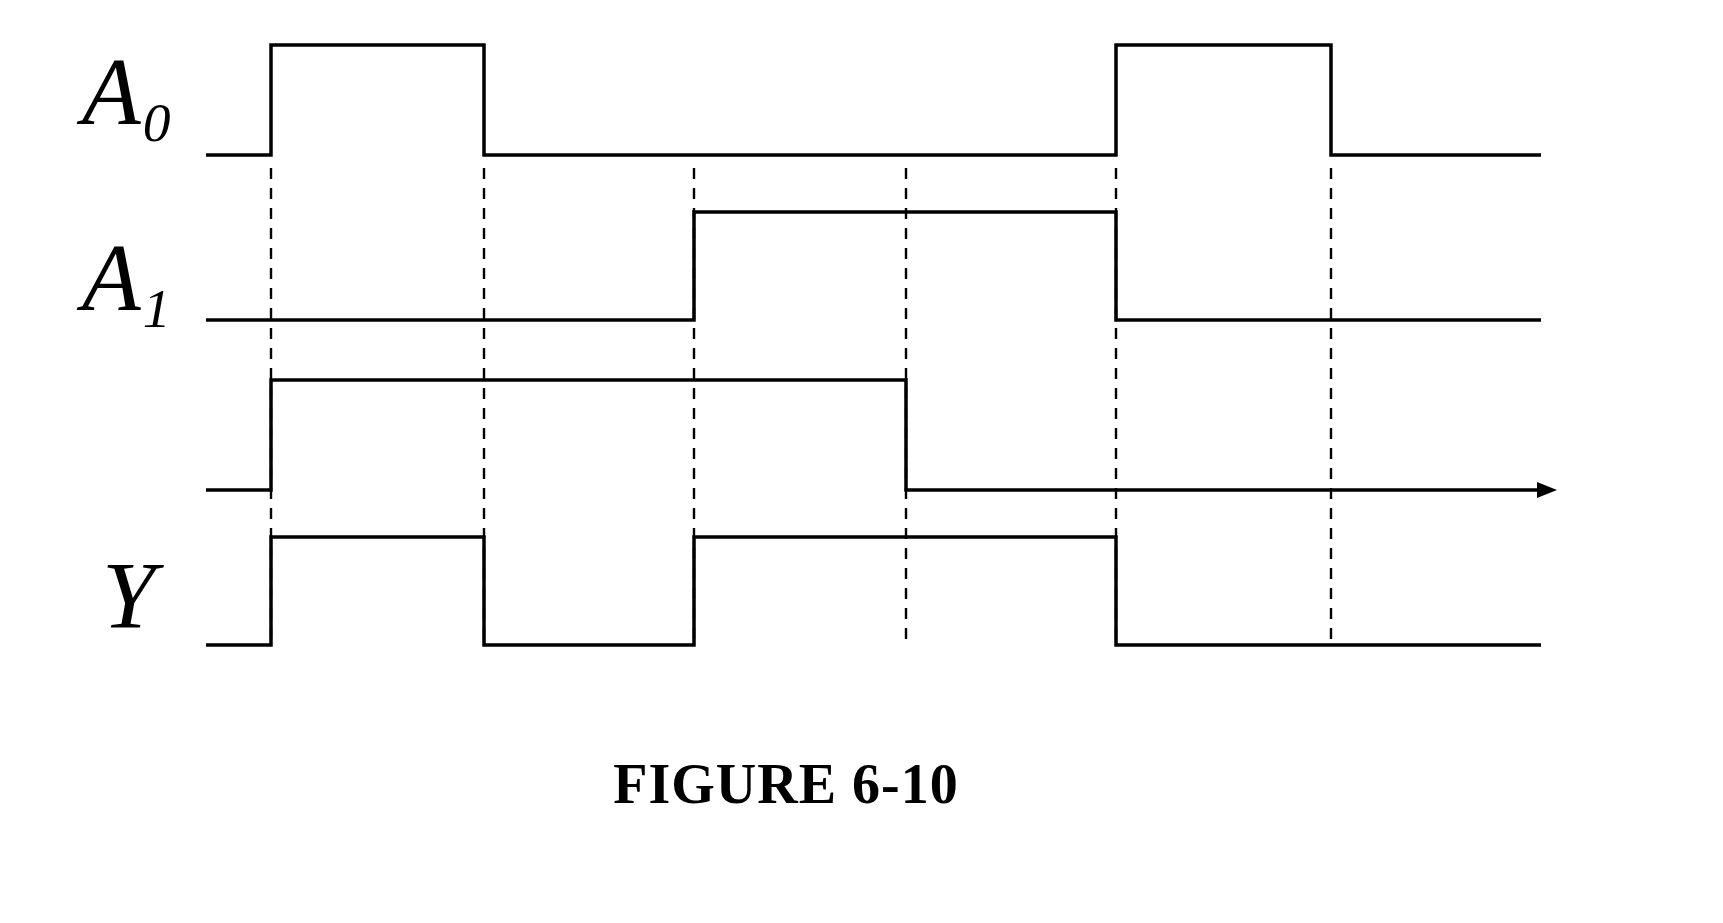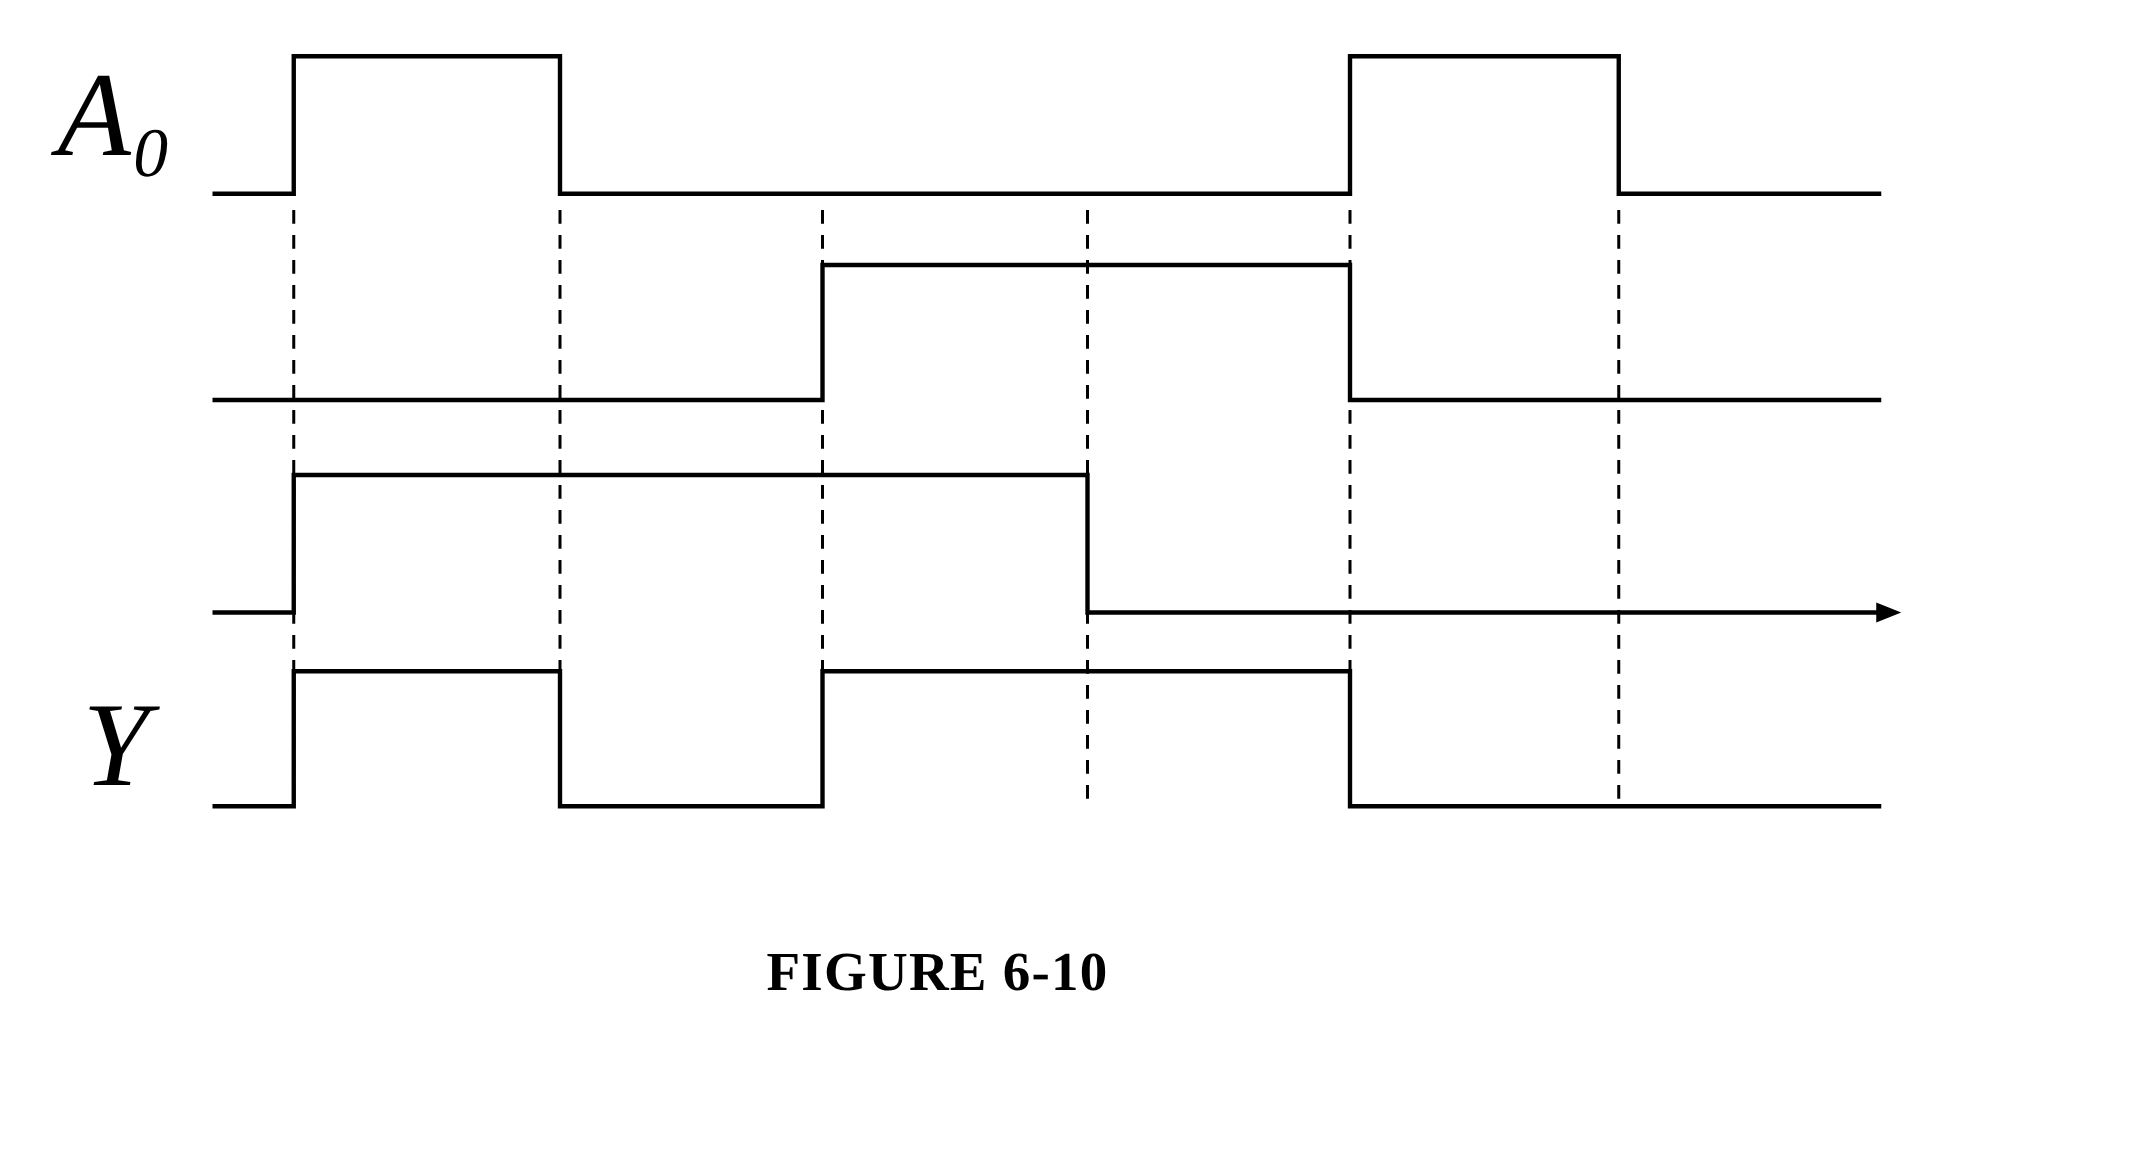--- a/index.html
+++ b/index.html
@@ -8,20 +8,21 @@
     background: #ffffff;
   }
   .figure {
     position: relative;
     width: 1612px;
     height: 923px;
     background: var(--paper, #ffffff);
     color: var(--ink, #000000);
     font-family: "Liberation Serif", serif;
     overflow: hidden;
+    margin-left: 36px;
   }
   .canvas {
     position: absolute;
     left: 0;
     top: 0;
   }
   .wave {
     fill: none;
     stroke: var(--ink, #000000);
     stroke-width: 3.5;
@@ -49,21 +50,21 @@
     position: relative;
     top: 0.3em;
     margin-left: 2px;
   }
   .caption {
     position: absolute;
     left: 0;
     top: 752px;
     width: 1500px;
     text-align: center;
-    font-size: 44px;
+    font-size: 56px;
     font-weight: bold;
     letter-spacing: 1px;
     font-family: "Liberation Serif", serif;
   }
 </style>
 </head>
 <body>
 
 <div class="figure">
 
@@ -78,20 +79,23 @@
       <polyline points="170,320 658,320 658,212 1080,212 1080,320 1505,320" class="wave"></polyline>
       <polyline points="170,490 235,490 235,380 870,380 870,490 1505,490" class="wave"></polyline>
       <path d="M 1521 490 L 1501 482 L 1501 498 Z" class="arrow"></path>
       <polyline points="170,645 235,645 235,537 448,537 448,645 658,645 658,537 1080,537 1080,645 1505,645" class="wave"></polyline>
     </svg>
 
   <div class="sig-label" style="left:46px; top:44px;">
     <span>A</span><span class="sub">0</span>
   </div>
 
+  <div class="sig-label" style="left:46px; top:230px;">
+    <span>A</span><span class="sub">1</span>
+  </div>
 
 
   <div class="sig-label" style="left:66px; top:548px;">
     <span>Y</span><span class="sub"></span>
   </div>
 
   <div class="caption">FIGURE 6-10</div>
 
 </div>
 

